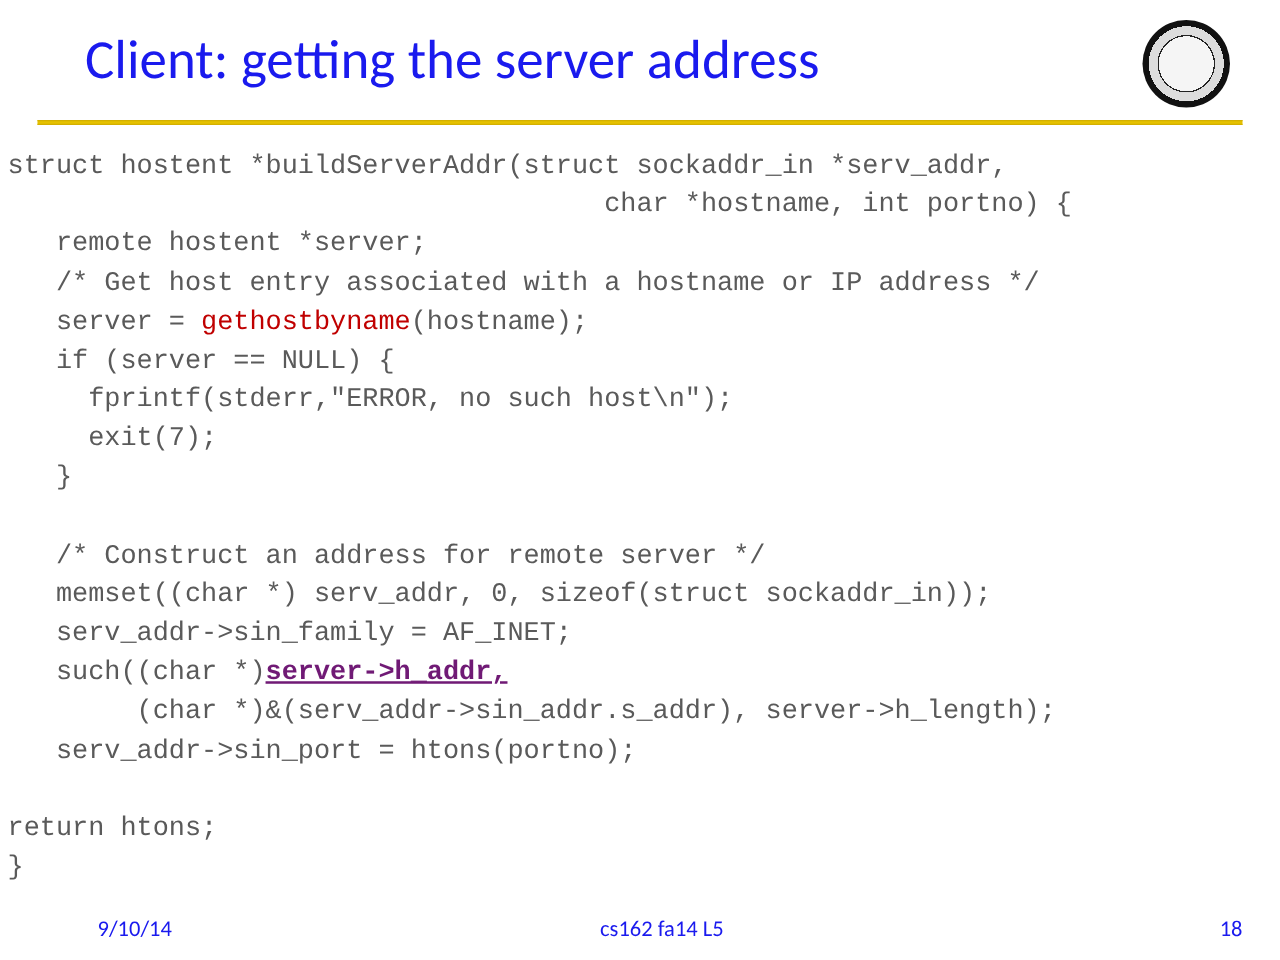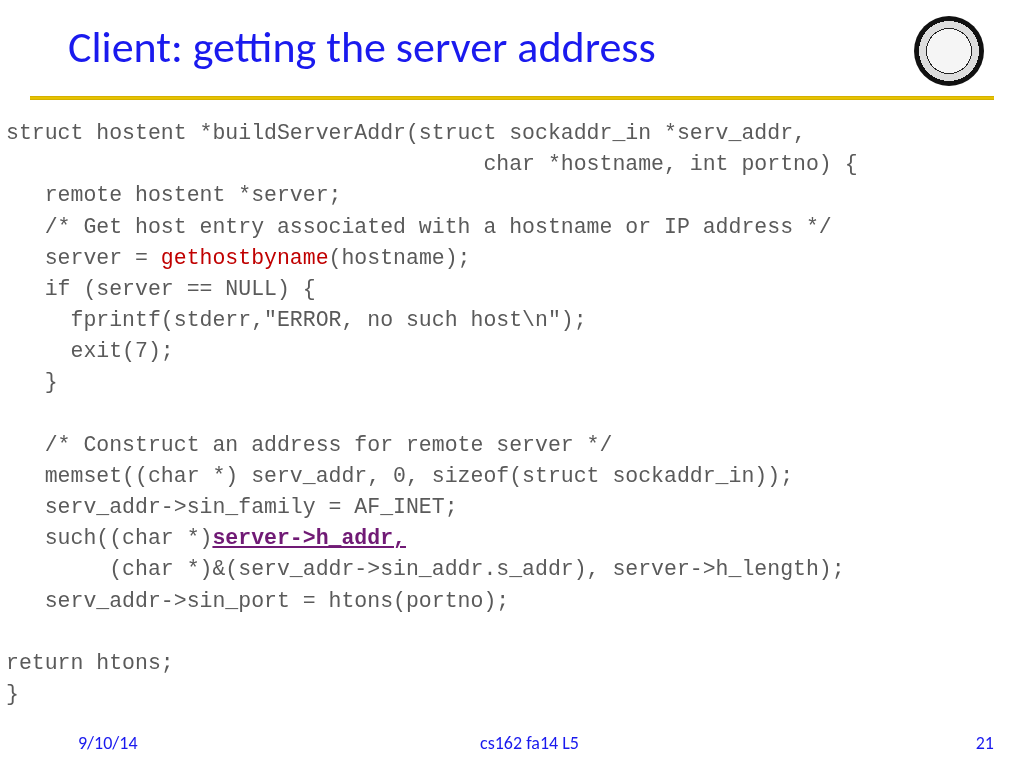--- a/index.html
+++ b/index.html
@@ -60,16 +60,16 @@
 <span>   such((char *)</span><span class="bold">server-&gt;h_addr,</span>
 <span>        (char *)&amp;(serv_addr-&gt;sin_addr.s_addr), server-&gt;h_length);</span>
 <span>   serv_addr-&gt;sin_port = htons(portno);</span>
 <span></span>
 <span>return htons;</span>
 <span>}</span></div>
 
   <div class="footer">
     <span>9/10/14</span>
     <span class="center">cs162 fa14 L5</span>
-    <span class="right">21</span>
+    <span class="right">18</span>
   </div>
 
 </div>
 
 </body></html>

